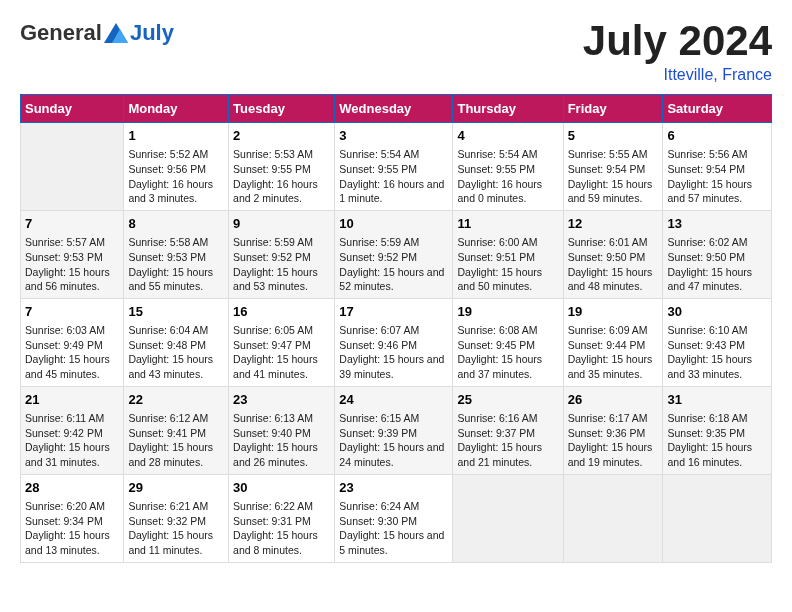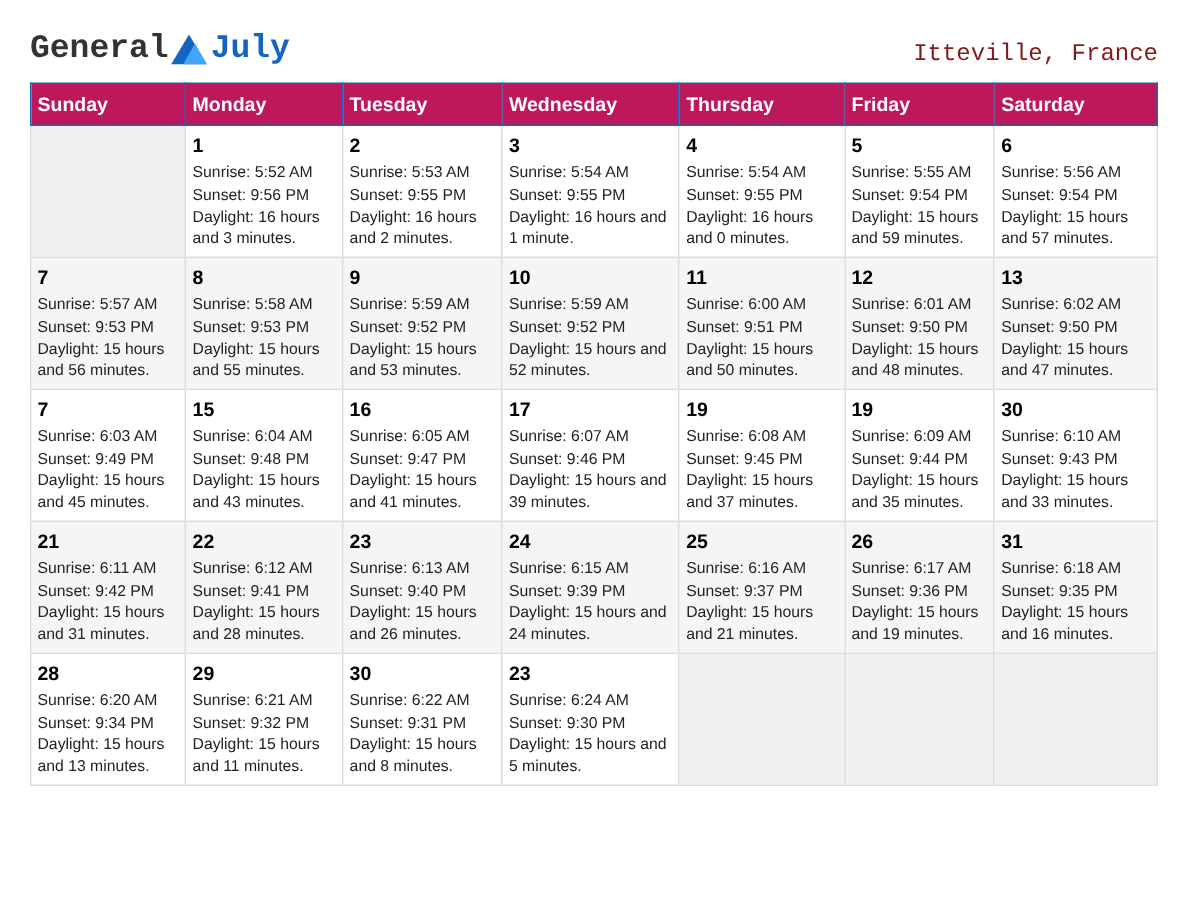--- a/index.html
+++ b/index.html
@@ -6,23 +6,22 @@
     body {
       font-family: Arial, sans-serif;
       background: #fff;
       width: 792px;
       min-height: 612px;
       padding: 20px;
     }
     .header {
       display: flex;
       justify-content: space-between;
-      align-items: flex-end;
+      align-items: flex-start;
       margin-bottom: 10px;
-      font-family: Liberation Mono, monospace;
     }
     .logo {
       display: flex;
       flex-direction: column;
       align-items: flex-start;
     }
     .logo-text {
       display: flex;
       align-items: center;
     }
@@ -47,21 +46,21 @@
       text-align: right;
     }
     .title-month {
       font-size: 42px;
       font-weight: bold;
       color: #222;
       line-height: 1;
     }
     .title-location {
       font-size: 16px;
-      color: #7f1d1d;
+      color: #1d4ed8;
       margin-top: 4px;
     }
     table {
       width: 100%;
       border-collapse: collapse;
       font-size: 11px;
     }
     thead tr {
       background-color: #be185d;
       color: #fff;
@@ -113,20 +112,21 @@
     <div class="logo-text">
       <span class="logo-general">General</span>
       <svg class="logo-icon" viewBox="0 0 24 20" xmlns="http://www.w3.org/2000/svg">
         <polygon points="0,20 12,0 24,20" fill="#1565c0"></polygon>
         <polygon points="8,20 16,6 24,20" fill="#42a5f5"></polygon>
       </svg>
       <span class="logo-blue">July</span>
     </div>
   </div>
   <div class="title-block">
+    <div class="title-month">July 2024</div>
     <div class="title-location">Itteville, France</div>
   </div>
 </div>
 
 <table>
   <thead>
     <tr>
       <th>Sunday</th>
       <th>Monday</th>
       <th>Tuesday</th>

